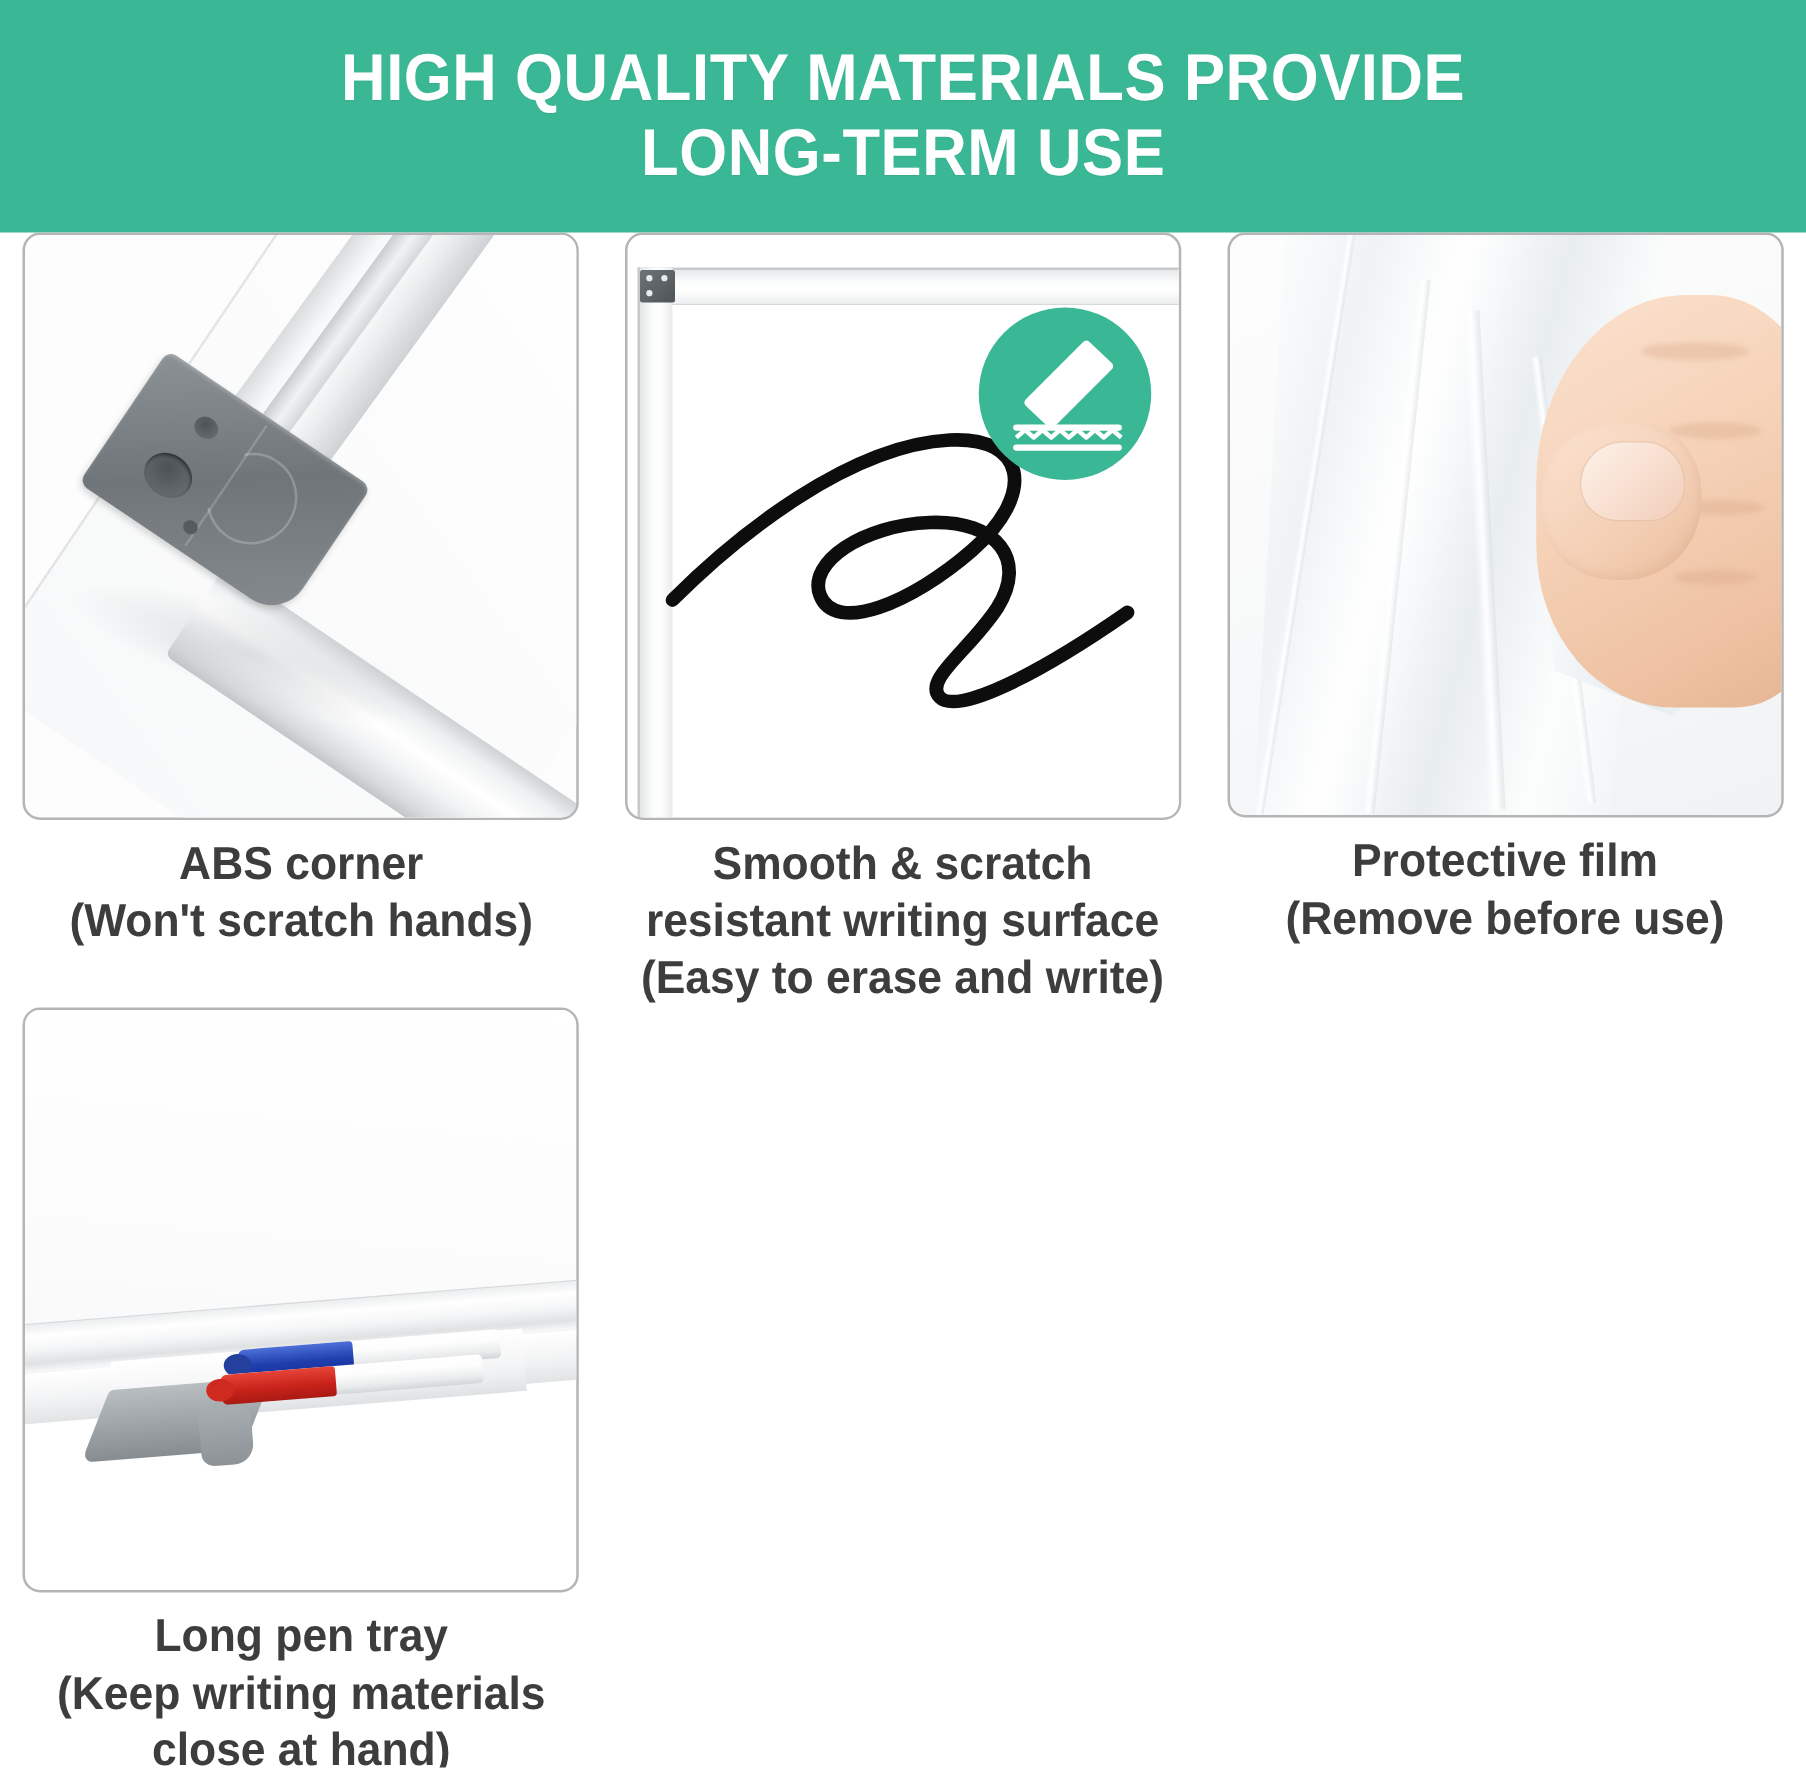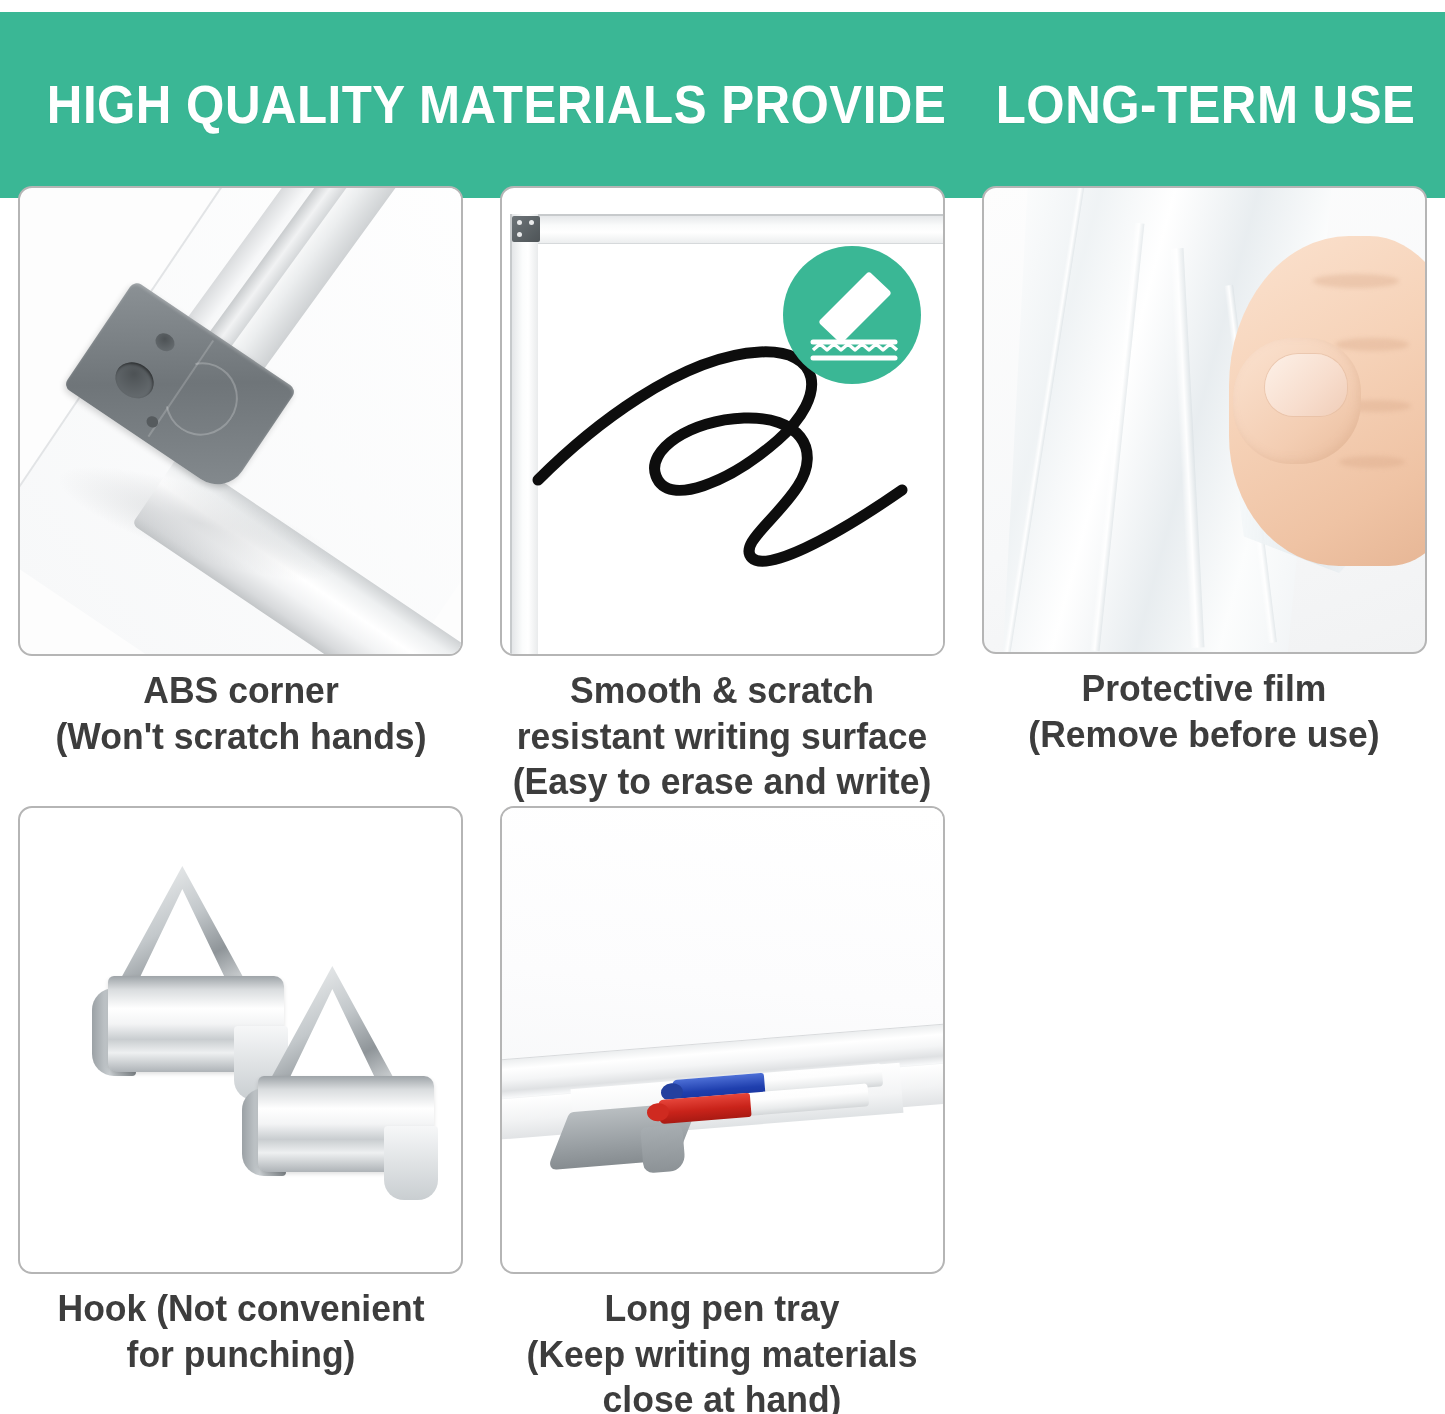--- a/index.html
+++ b/index.html
@@ -10,25 +10,25 @@
     background: #ffffff;
     font-family: "Liberation Sans", sans-serif;
     overflow: hidden;
   }
 
   .page { position: relative; width: 1445px; height: 1414px; background:#fff; }
 
   
   .banner {
     position: absolute;
-    left: 0; top: 12px;
+    left: 0; top: 0;
     width: 1445px; height: 186px;
     background: #3ab795;
     display: flex;
-    flex-direction: row;
+    flex-direction: column;
     align-items: center;
     justify-content: center;
   }
   .banner-line {
     color: #ffffff;
     font-family: "Liberation Sans", sans-serif;
     font-weight: bold;
     font-size: 53px;
     line-height: 1.14;
     letter-spacing: 0.5px;
@@ -528,40 +528,20 @@
         <div class="knuckle k4"></div>
         <div class="thumb"></div>
         <div class="nail"></div>
       </div>
       <div class="caption">
         <span class="ln">Protective film</span>
         <span class="ln">(Remove before use)</span>
       </div>
     </div>
 
-    <div class="cell row2">
-      <div class="tile t-hook">
-        <div class="hook" style="left:88px; top:58px;">
-          <div class="tri"></div>
-          <div class="lip"></div>
-          <div class="body"></div>
-          <div class="fold"></div>
-        </div>
-        <div class="hook" style="left:238px; top:158px;">
-          <div class="tri"></div>
-          <div class="lip"></div>
-          <div class="body"></div>
-          <div class="fold"></div>
-        </div>
-      </div>
-      <div class="caption">
-        <span class="ln">Hook (Not convenient</span>
-        <span class="ln">for punching)</span>
-      </div>
-    </div>
 
     <div class="cell row2">
       <div class="tile t-tray">
         <div class="board-area"></div>
         <div class="frame-rail"></div>
         <div class="frame-rail2"></div>
         <div class="tray-ledge"></div>
         <div class="tray"></div>
         <div class="tray-lip"></div>
 

